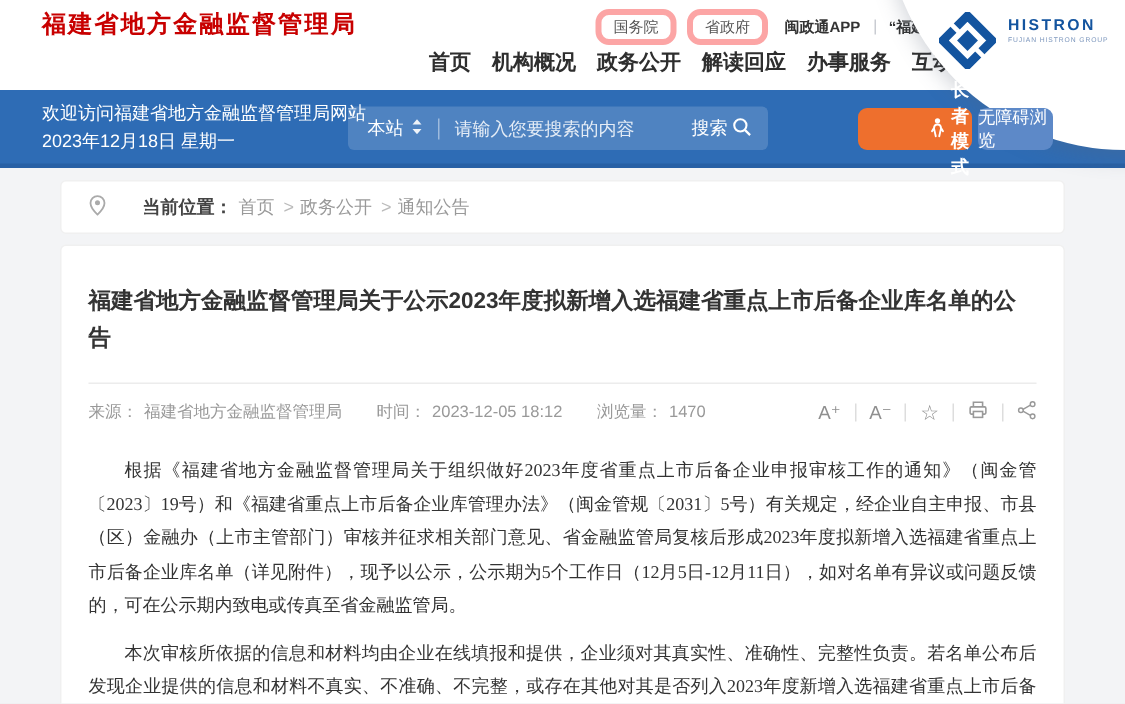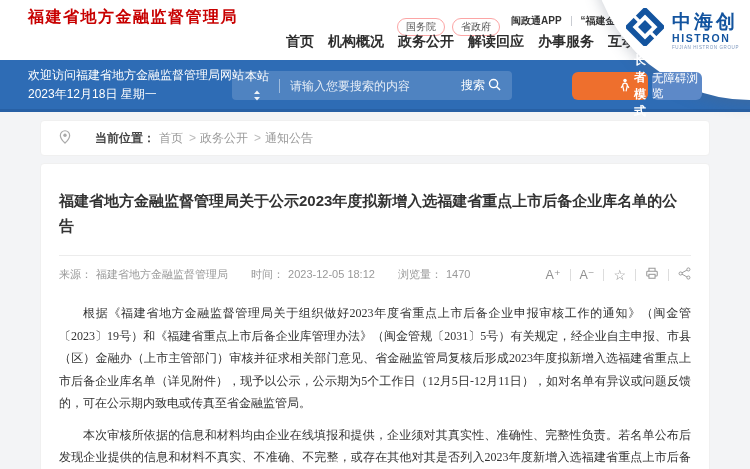--- a/index.html
+++ b/index.html
@@ -7,33 +7,33 @@
   body { font-family:"Liberation Sans","DejaVu Sans",sans-serif; }
   .page { position:relative; width:750px; height:469px; overflow:hidden; background:#f3f4f6; margin:0 auto; }
 
   
   .site-header { position:absolute; left:0; top:0; width:750px; height:60px; background:#ffffff; }
   .org { position:absolute; left:28px; top:7px; }
   .org-l1 { font-size:16px; font-weight:bold; color:#c80000; letter-spacing:1.5px; line-height:19px; }
   .org-l2 { font-size:14.5px; font-weight:bold; color:#c80000; letter-spacing:5.5px; line-height:18px; }
   .org-domain { font-size:10px; font-weight:bold; color:#8c8c8c; letter-spacing:.4px; line-height:13px; }
   .top-links { position:absolute; left:397px; top:6px; display:flex; align-items:center; gap:7px; font-size:10px; color:#555; }
-  .pill { border:1px solid #fca5a5; border-radius:9px; padding:1px 8px; color:#555;margin-top:12px; }
+  .pill { border:4px solid #fca5a5; border-radius:9px; padding:1px 8px; color:#555; }
   .applink { font-weight:bold; color:#333; margin-left:4px; }
   .vsep { display:inline-block; width:1px; height:10px; background:#c9ccd2; margin:0 2px; }
   .wechat { color:#333; font-weight:bold; }
   .main-nav { position:absolute; left:286px; top:33px; display:flex; gap:14px; font-size:14px; font-weight:bold; color:#2e2e2e; white-space:nowrap; }
   .main-nav span { cursor:pointer; }
 
   
   .banner { position:absolute; left:0; top:60px; width:750px; height:52px; background:#2e6cb5; box-shadow:inset 0 -3px 0 rgba(12,45,95,.18); }
   .welcome { position:absolute; left:28px; top:7px; color:#fff; font-size:12px; line-height:16px; }
   .wdate { position:absolute; left:28px; top:26px; color:#fff; font-size:12px; line-height:16px; }
   .search-bar { position:absolute; left:232px; top:11px; width:280px; height:29px; background:rgba(255,255,255,.16); border-radius:4px; display:flex; align-items:center; color:#fff; font-size:12px; }
-  .scope { display:flex; align-items:center; gap:5px; padding-left:13px; cursor:pointer;flex-direction:column; }
+  .scope { display:flex; align-items:center; gap:5px; padding-left:13px; cursor:pointer; }
   .search-divider { width:1px; height:14px; background:rgba(255,255,255,.45); margin:0 10px; }
   .search-input { flex:1; min-width:0; background:transparent; border:none; outline:none; color:#fff; font-size:12px; font-family:inherit; }
   .search-input::placeholder { color:rgba(255,255,255,.85); }
   .search-btn { display:flex; align-items:center; gap:3px; padding-right:11px; cursor:pointer; }
   .btn-elder { position:absolute; left:572px; top:12px; width:76px; height:28px; background:#ee6f2d; border-radius:6px; display:flex; align-items:center; justify-content:center; gap:4px; color:#fff; font-size:12px; font-weight:bold; z-index:45; cursor:pointer;padding-left:48px; }
   .btn-access { position:absolute; left:652px; top:12px; width:50px; height:28px; background:#5d89c8; border-radius:6px; display:flex; align-items:center; justify-content:center; color:#fff; font-size:11.5px; z-index:45; cursor:pointer; }
 
   
   .wm-circle { position:absolute; left:590px; top:-220px; width:320px; height:320px; border-radius:50%; background:#fff; box-shadow:0 5px 14px rgba(90,100,120,.28); z-index:40; }
   .wm-logo { position:absolute; left:626px; top:8px; z-index:41; display:flex; align-items:flex-start; gap:8px; }
@@ -132,21 +132,20 @@
   <div class="wm-circle"></div>
   <div class="wm-logo">
     <span>
       <svg width="38" height="38" viewBox="0 0 60 60">
         <path d="M30 4 L56 30 L30 56 L4 30 Z" fill="none" stroke="#13549f" stroke-width="9"></path>
         <path d="M12 12 L48 48" stroke="#fff" stroke-width="5"></path>
         <path d="M30 19 L41 30 L30 41 L19 30 Z" fill="#13549f"></path>
       </svg>
     </span>
     <span class="wm-text">
-      <div class="wm-cn">中海创</div>
       <div class="wm-en">HISTRON</div>
       <div class="wm-sub">FUJIAN HISTRON GROUP</div>
     </span>
   </div>
 
   <main class="page-body">
 
     <div class="crumb-card">
       <span>
         <svg width="12" height="14" viewBox="0 0 12 15">

